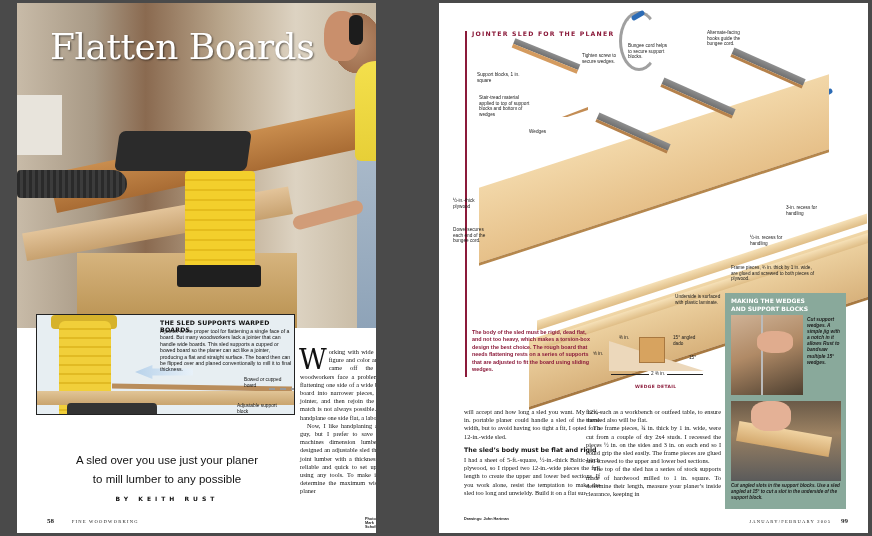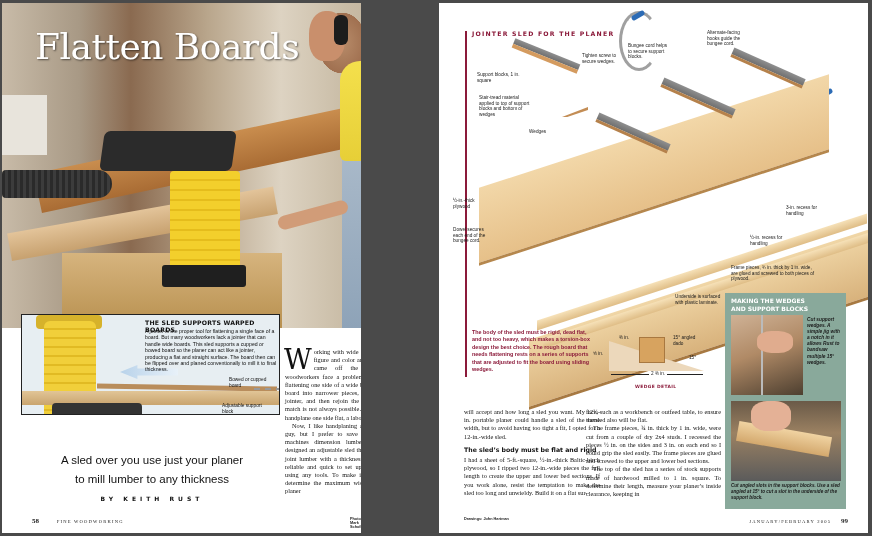--- a/index.html
+++ b/index.html
@@ -1,20 +1,20 @@
 <!DOCTYPE html>
 <html><head>
 <meta charset="utf-8">
 <style>
   * { box-sizing: border-box; margin: 0; padding: 0; }
   html, body { width: 872px; height: 536px; overflow: hidden; background: #4a4a4a; }
   body { position: relative; font-family: "Liberation Serif", serif; }
 
   .page { position: absolute; top: 3px; height: 530px; background: #fff; overflow: hidden; }
-  .page-left { left: 2px; width: 359px; }
+  .page-left { left: 17px; width: 359px; }
   .page-right { left: 439px; width: 429px; }
 
   
   .hero-photo {
     position: absolute; left: 0; top: 0; width: 429px; height: 325px;
     background:
       radial-gradient(ellipse 40px 50px at 340px 40px, #b88c6a 0%, #a07050 60%, transparent 61%),
       linear-gradient(90deg, #c8bba8 0%, #a89985 18%, #8a6a50 30%, #b9a68c 48%, #ddd3c2 65%, #c9bca6 80%, #b7a891 100%);
   }
   .hero-photo .shelf { position: absolute; left: 0; top: 92px; width: 45px; height: 60px; background: #e8e4dc; }
@@ -147,21 +147,21 @@
     <div class="ill-base"></div>
     <div class="ill-dash"></div>
     <div class="inset-heading">THE SLED SUPPORTS WARPED BOARDS</div>
     <div class="inset-text">A jointer is the proper tool for flattening a single face of a board. But many woodworkers lack a jointer that can handle wide boards. This sled supports a cupped or bowed board so the planer can act like a jointer, producing a flat and straight surface. The board then can be flipped over and planed conventionally to mill it to final thickness.</div>
     <div class="inset-label" style="left:207px; top:62px; width:40px;">Bowed or cupped board</div>
     <div class="inset-label" style="left:200px; top:88px; width:50px;">Adjustable support block</div>
   </div>
 
   <div class="deck">
     <div>A sled over you use just your planer</div>
-    <div>to mill lumber to any thickness</div>
+    <div>to mill lumber to any possible</div>
   </div>
   <div class="byline">BY KEITH RUST</div>
 
   <div class="body-col" style="left:283px; top:345px; width:130px;">
     <p class="first"><span class="dropcap">W</span><span>orking with wide lumber is a joy: The figure and color are seamless, just as it came off the log. But many woodworkers face a problem when it comes to flattening one side of a wide board. We can rip the board into narrower pieces, use a 6-in. or 8-in. jointer, and then rejoin the parts, but a perfect match is not always possible. The alternative is to handplane one side flat, a laborious process.</span></p>
     <p>Now, I like handplaning as much as the next guy, but I prefer to save my energy and let machines dimension lumber. To this end, I designed an adjustable sled that allows me to face-joint lumber with a thickness planer. The sled is reliable and quick to set up and adjust without using any tools. To make it, you first need to determine the maximum width the bed of your planer</p>
   </div>
   <div class="credit" style="left:348px; top:514px;">Photos: Mark Schofield</div>
 
   <div class="folio-left">

